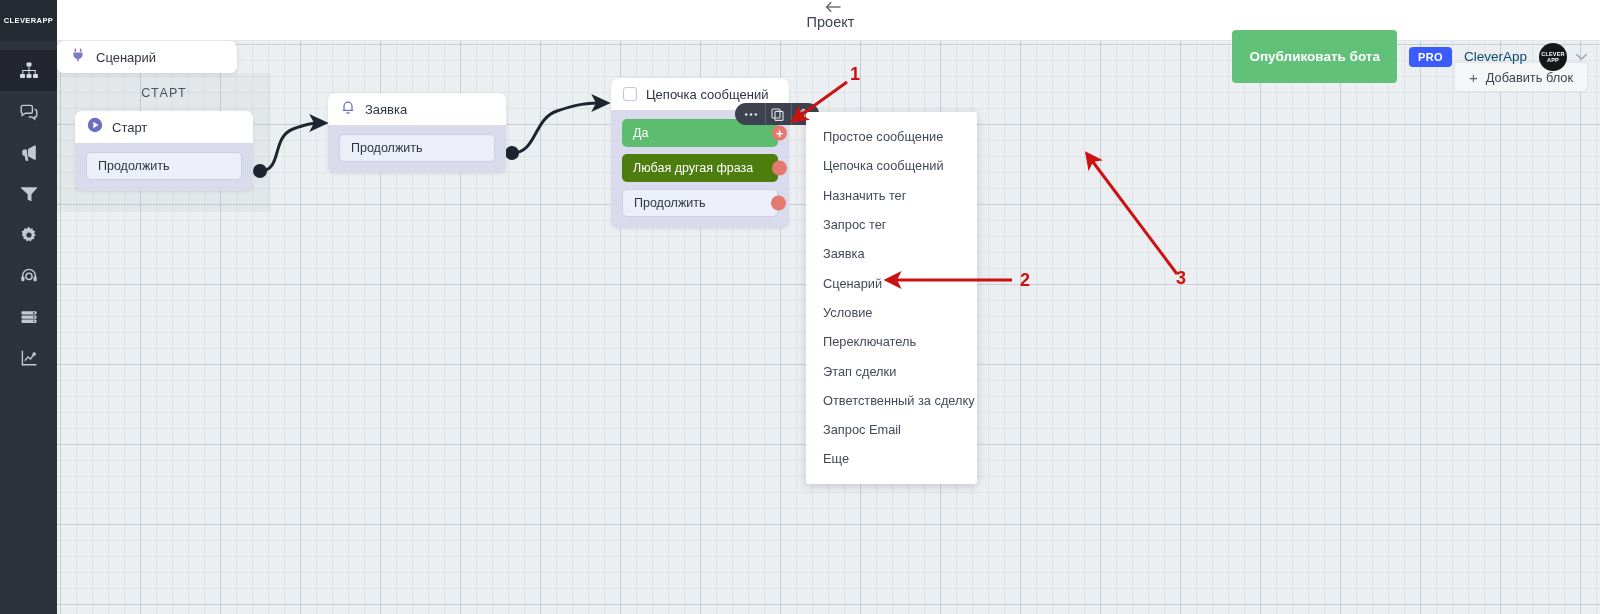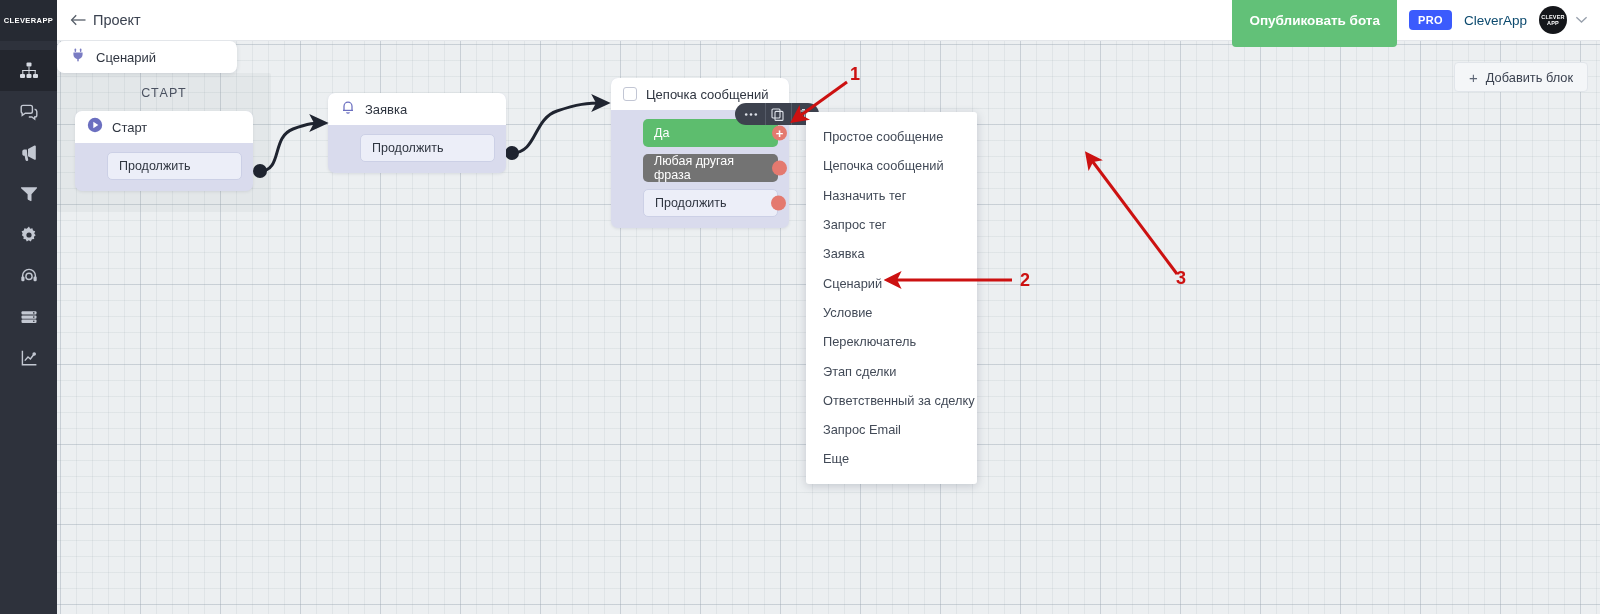--- a/index.html
+++ b/index.html
@@ -37,20 +37,21 @@
   .rail-item svg { display: block; }
 
   
   .header {
     position: absolute; left: 57px; top: 0;
     width: 1543px; height: 41px;
     background: #fff;
     border-bottom: 1px solid #e3e6ea;
     display: flex; align-items: center;
     z-index: 50;
+    flex-direction: column;
   }
   .back-arrow {
     margin-left: 10px; width: 22px; height: 22px;
     display: flex; align-items: center; justify-content: center;
     color: #555d68; font-size: 15px; cursor: pointer;
   }
   .project-title {
     margin-left: 4px;
     font-size: 14.5px; color: #3b4250;
   }
@@ -120,36 +121,36 @@
     box-shadow: 0 1px 3px rgba(70,80,100,0.12);
   }
   .node-head {
     background: #ffffff;
     border-radius: 7px 7px 0 0;
     height: 32px;
     display: flex; align-items: center;
     padding: 0 12px; gap: 9px;
   }
   .node-head-title { font-size: 13px; color: #2f3540; }
-  .node-body { padding: 9px 11px 11px 0; margin-left: 32px; }
+  .node-body { padding: 9px 11px 11px 11px; }
   .node-row {
     height: 28px; border-radius: 5px;
     display: flex; align-items: center;
     padding: 0 11px;
     font-size: 12.5px;
     margin-bottom: 7px;
     position: relative;
   }
   .node-row:last-child { margin-bottom: 0; }
   .row-default {
     background: #eceef8; color: #2f3540;
     border: 1px solid #ccd0e6;
   }
   .row-green { background: #5dbd6e; color: #ffffff; }
-  .row-purple { background: #737373; color: #ffffff; }
+  .row-purple { background: #4d7c0f; color: #ffffff; }
 
   .dot-connector {
     position: absolute; right: -9px; top: 50%;
     transform: translateY(-50%);
     width: 15px; height: 15px; border-radius: 50%;
     background: #e4796f;
   }
   .dot-connector.plus {
     background: #e4796f;
     display: flex; align-items: center; justify-content: center;

